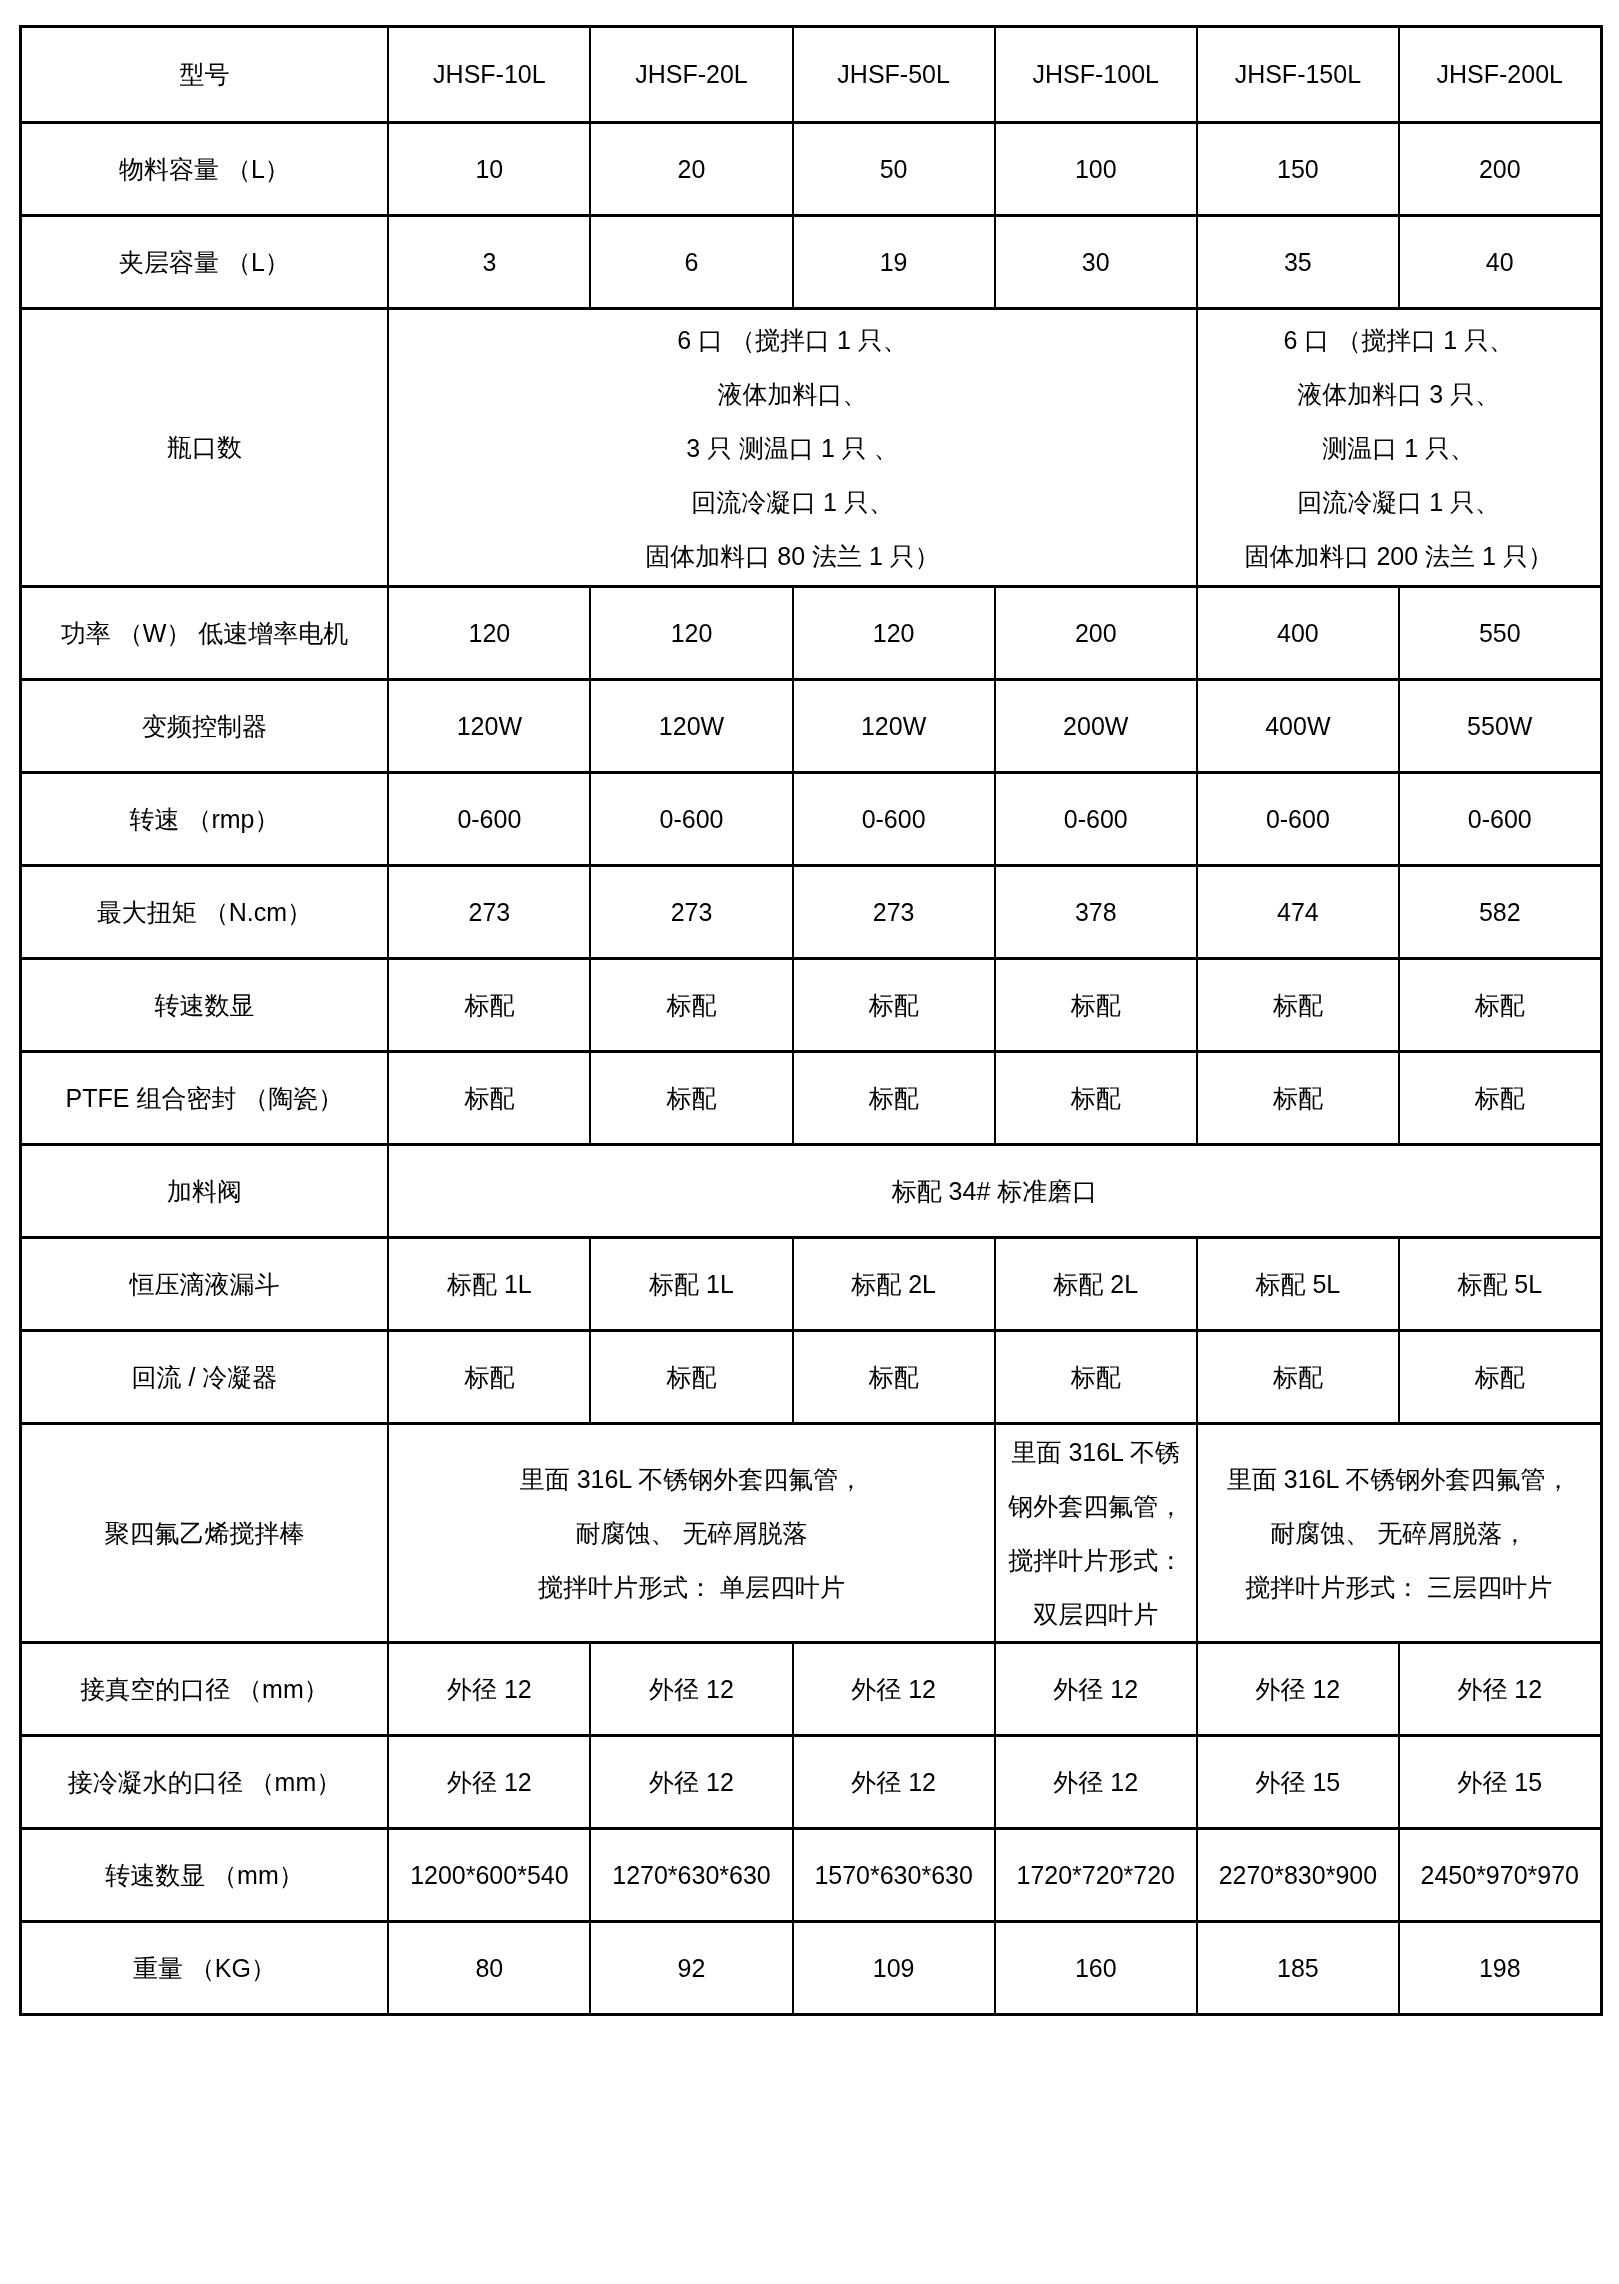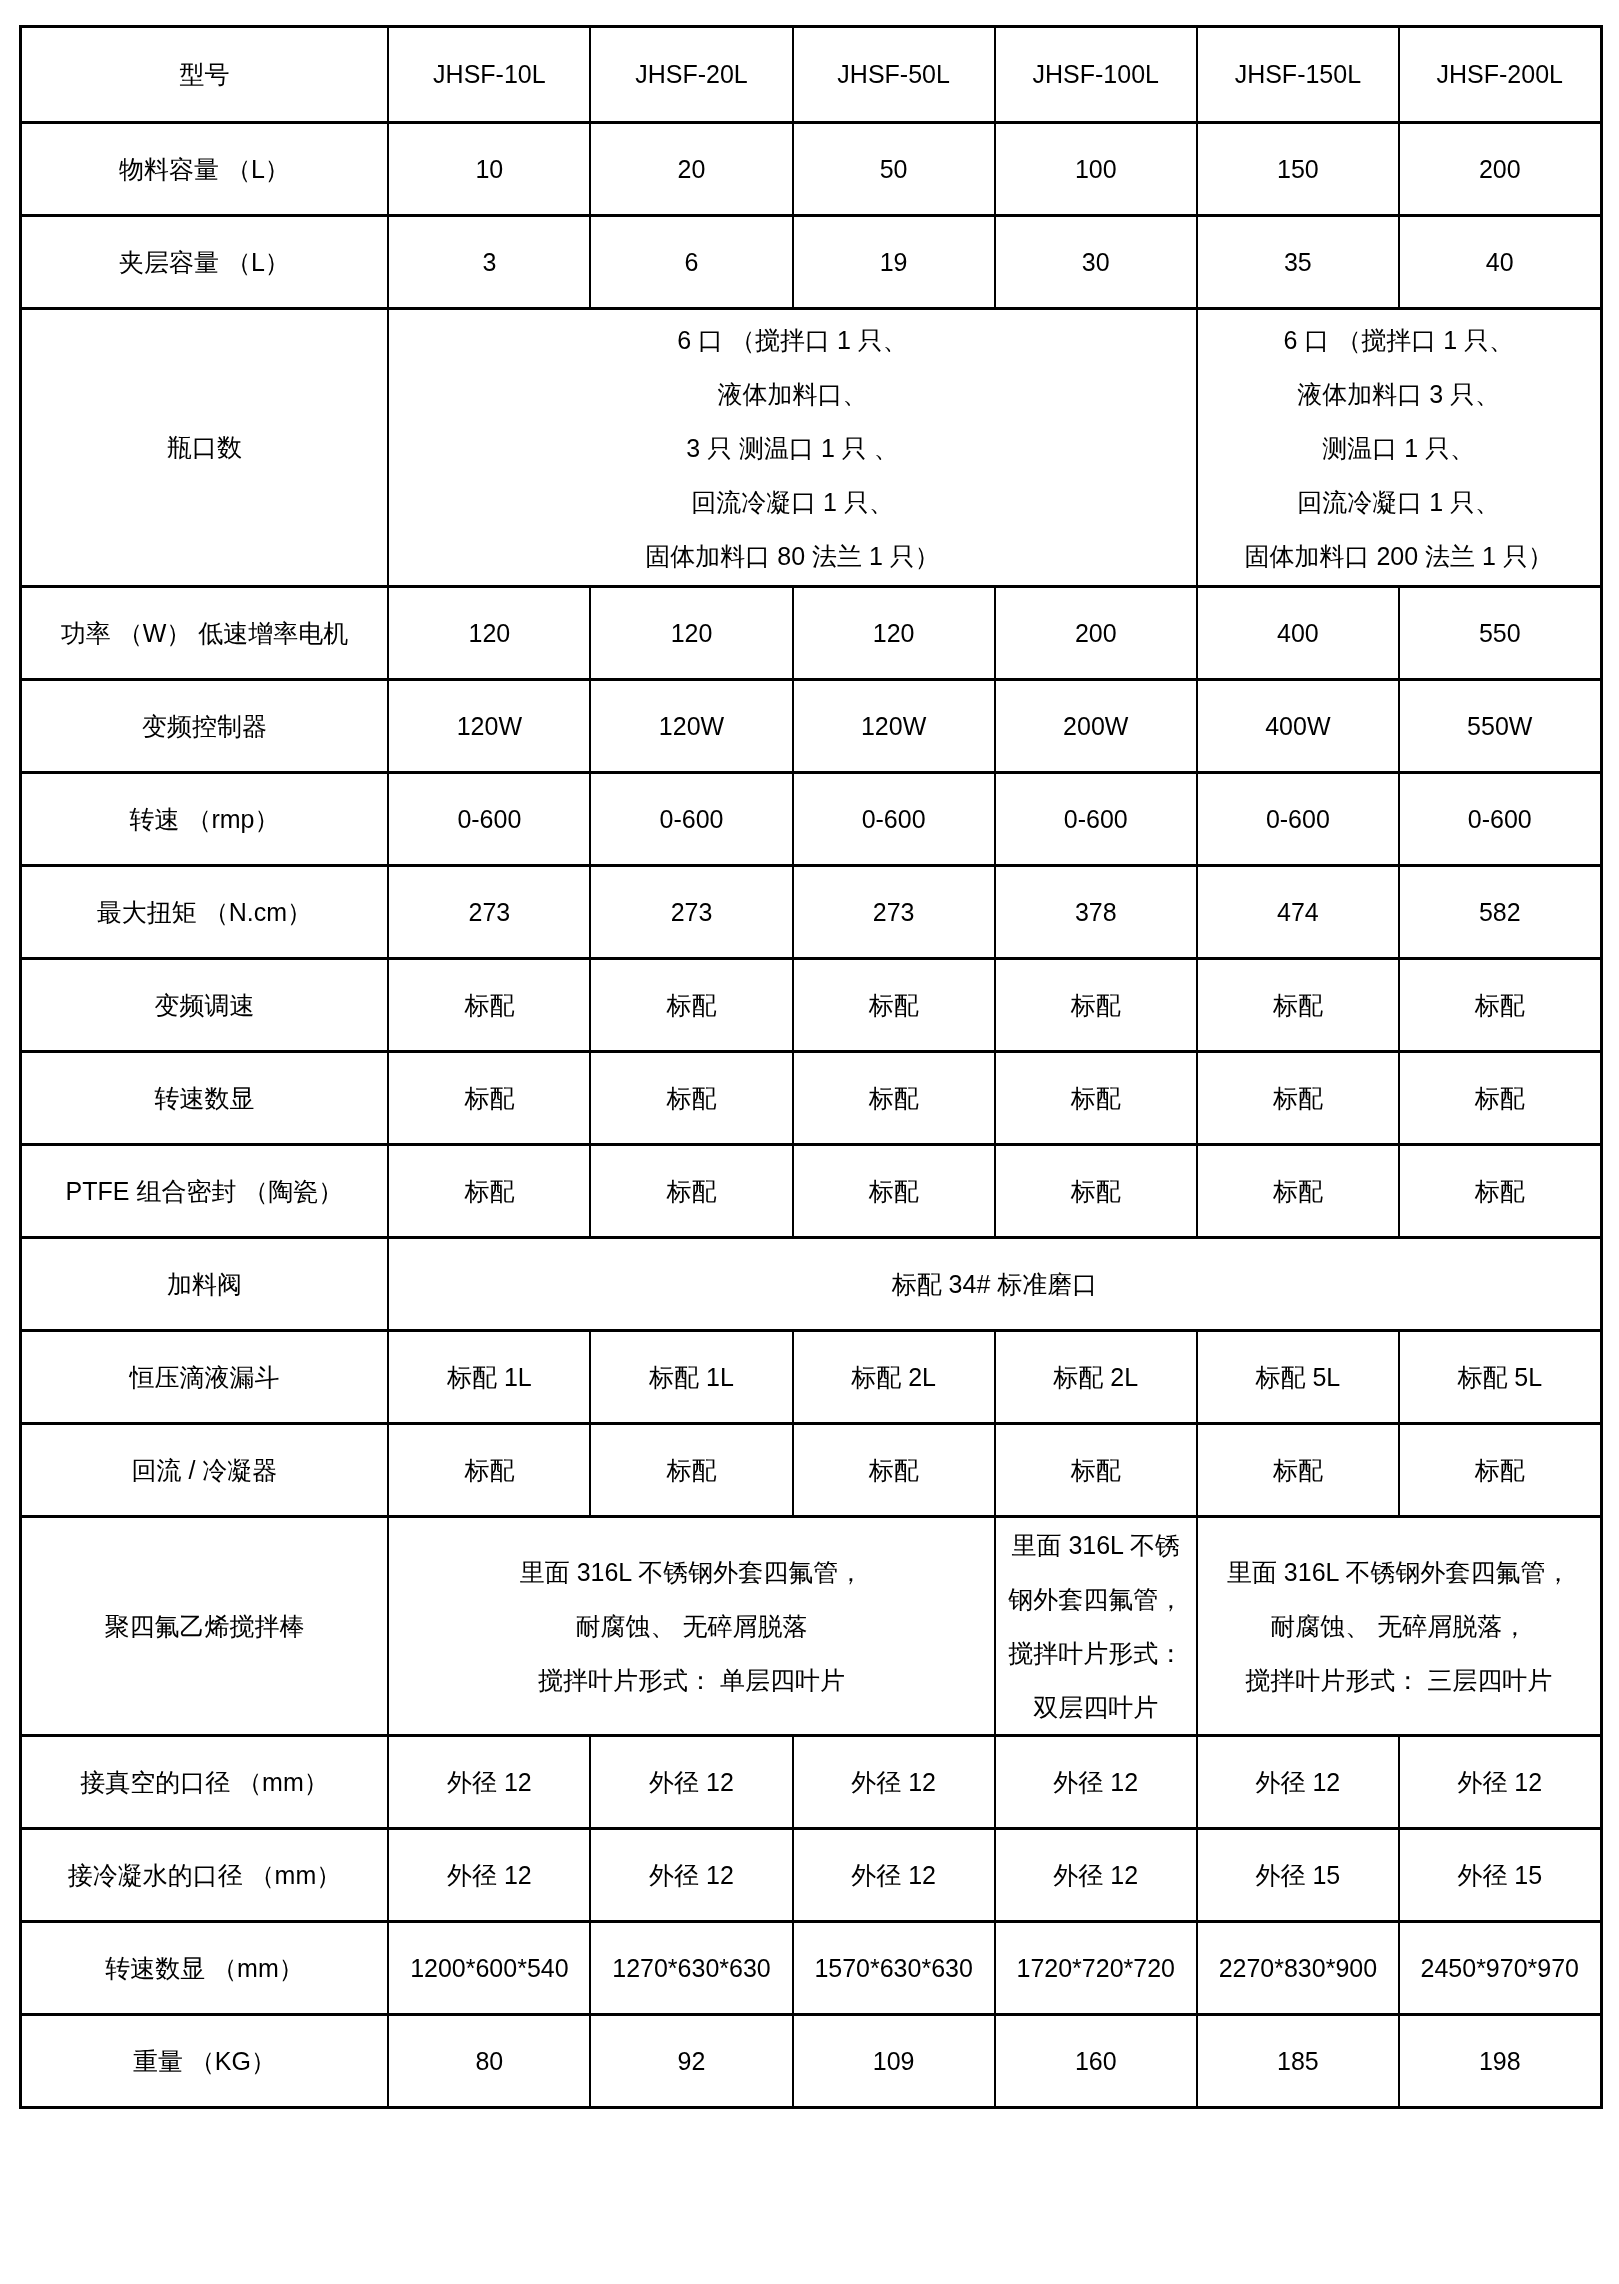--- a/index.html
+++ b/index.html
@@ -134,29 +134,20 @@
         <tr class="r-1">
           <td>最大扭矩 （N.cm）</td>
           <td>273</td>
           <td>273</td>
           <td>273</td>
           <td>378</td>
           <td>474</td>
           <td>582</td>
         </tr>
         <tr class="r-1">
-          <td>变频调速</td>
-          <td>标配</td>
-          <td>标配</td>
-          <td>标配</td>
-          <td>标配</td>
-          <td>标配</td>
-          <td>标配</td>
-        </tr>
-        <tr class="r-1">
           <td>转速数显</td>
           <td>标配</td>
           <td>标配</td>
           <td>标配</td>
           <td>标配</td>
           <td>标配</td>
           <td>标配</td>
         </tr>
         <tr class="r-1">
           <td>PTFE 组合密封 （陶瓷）</td>

